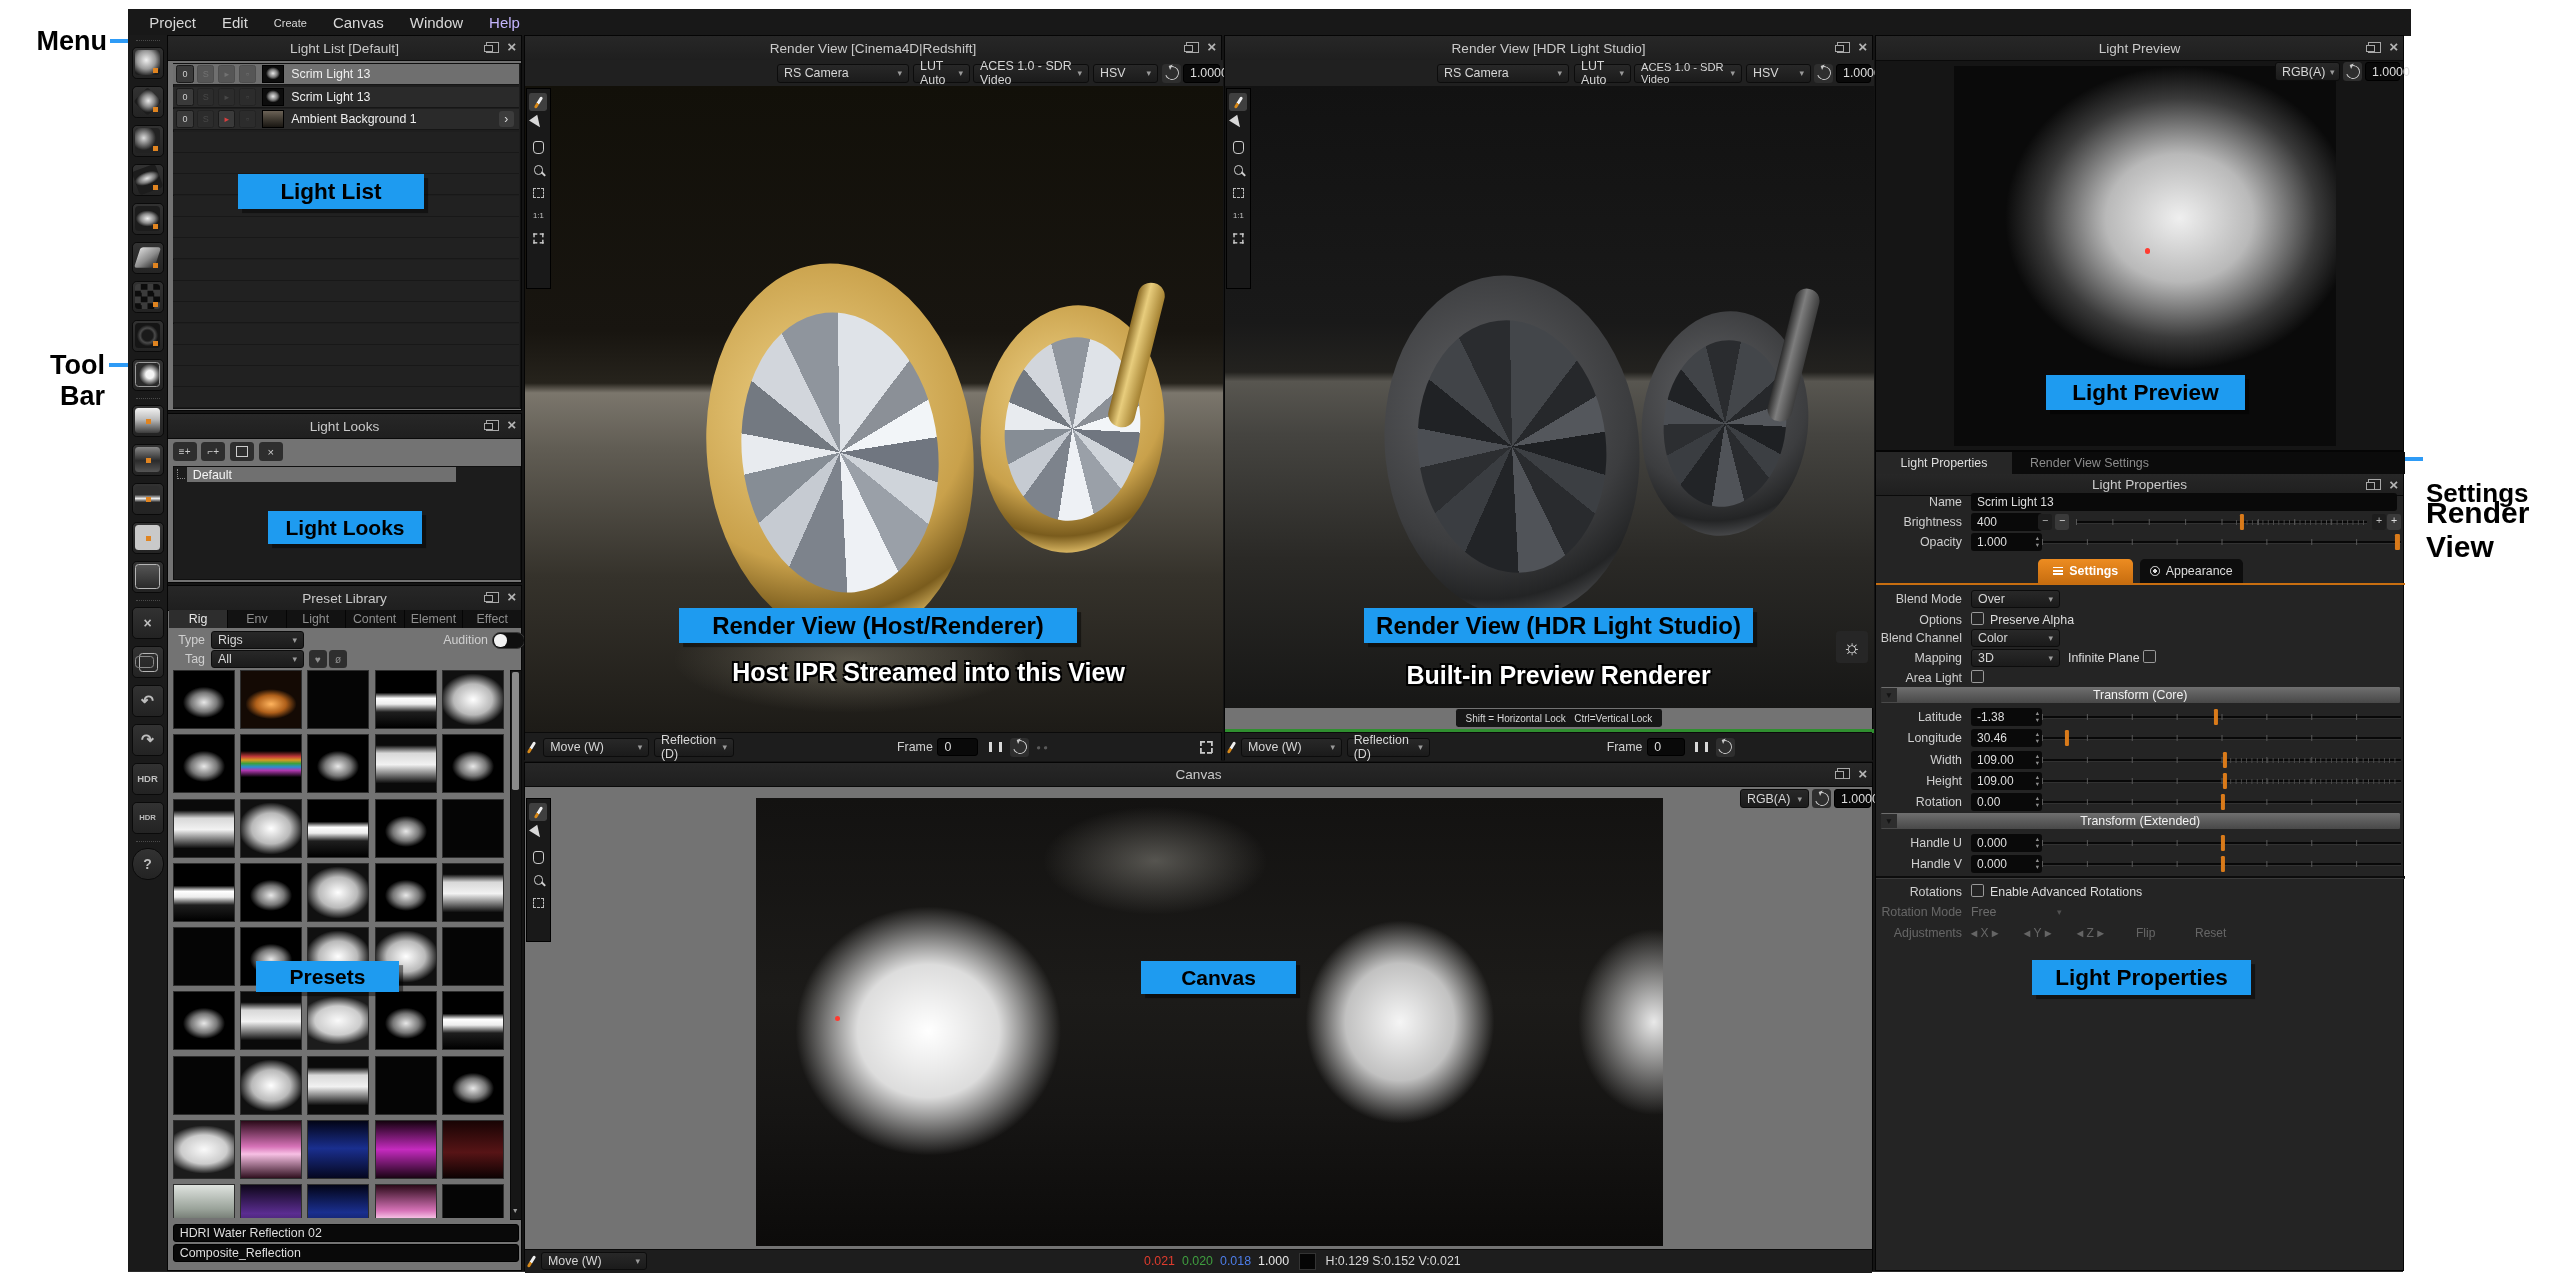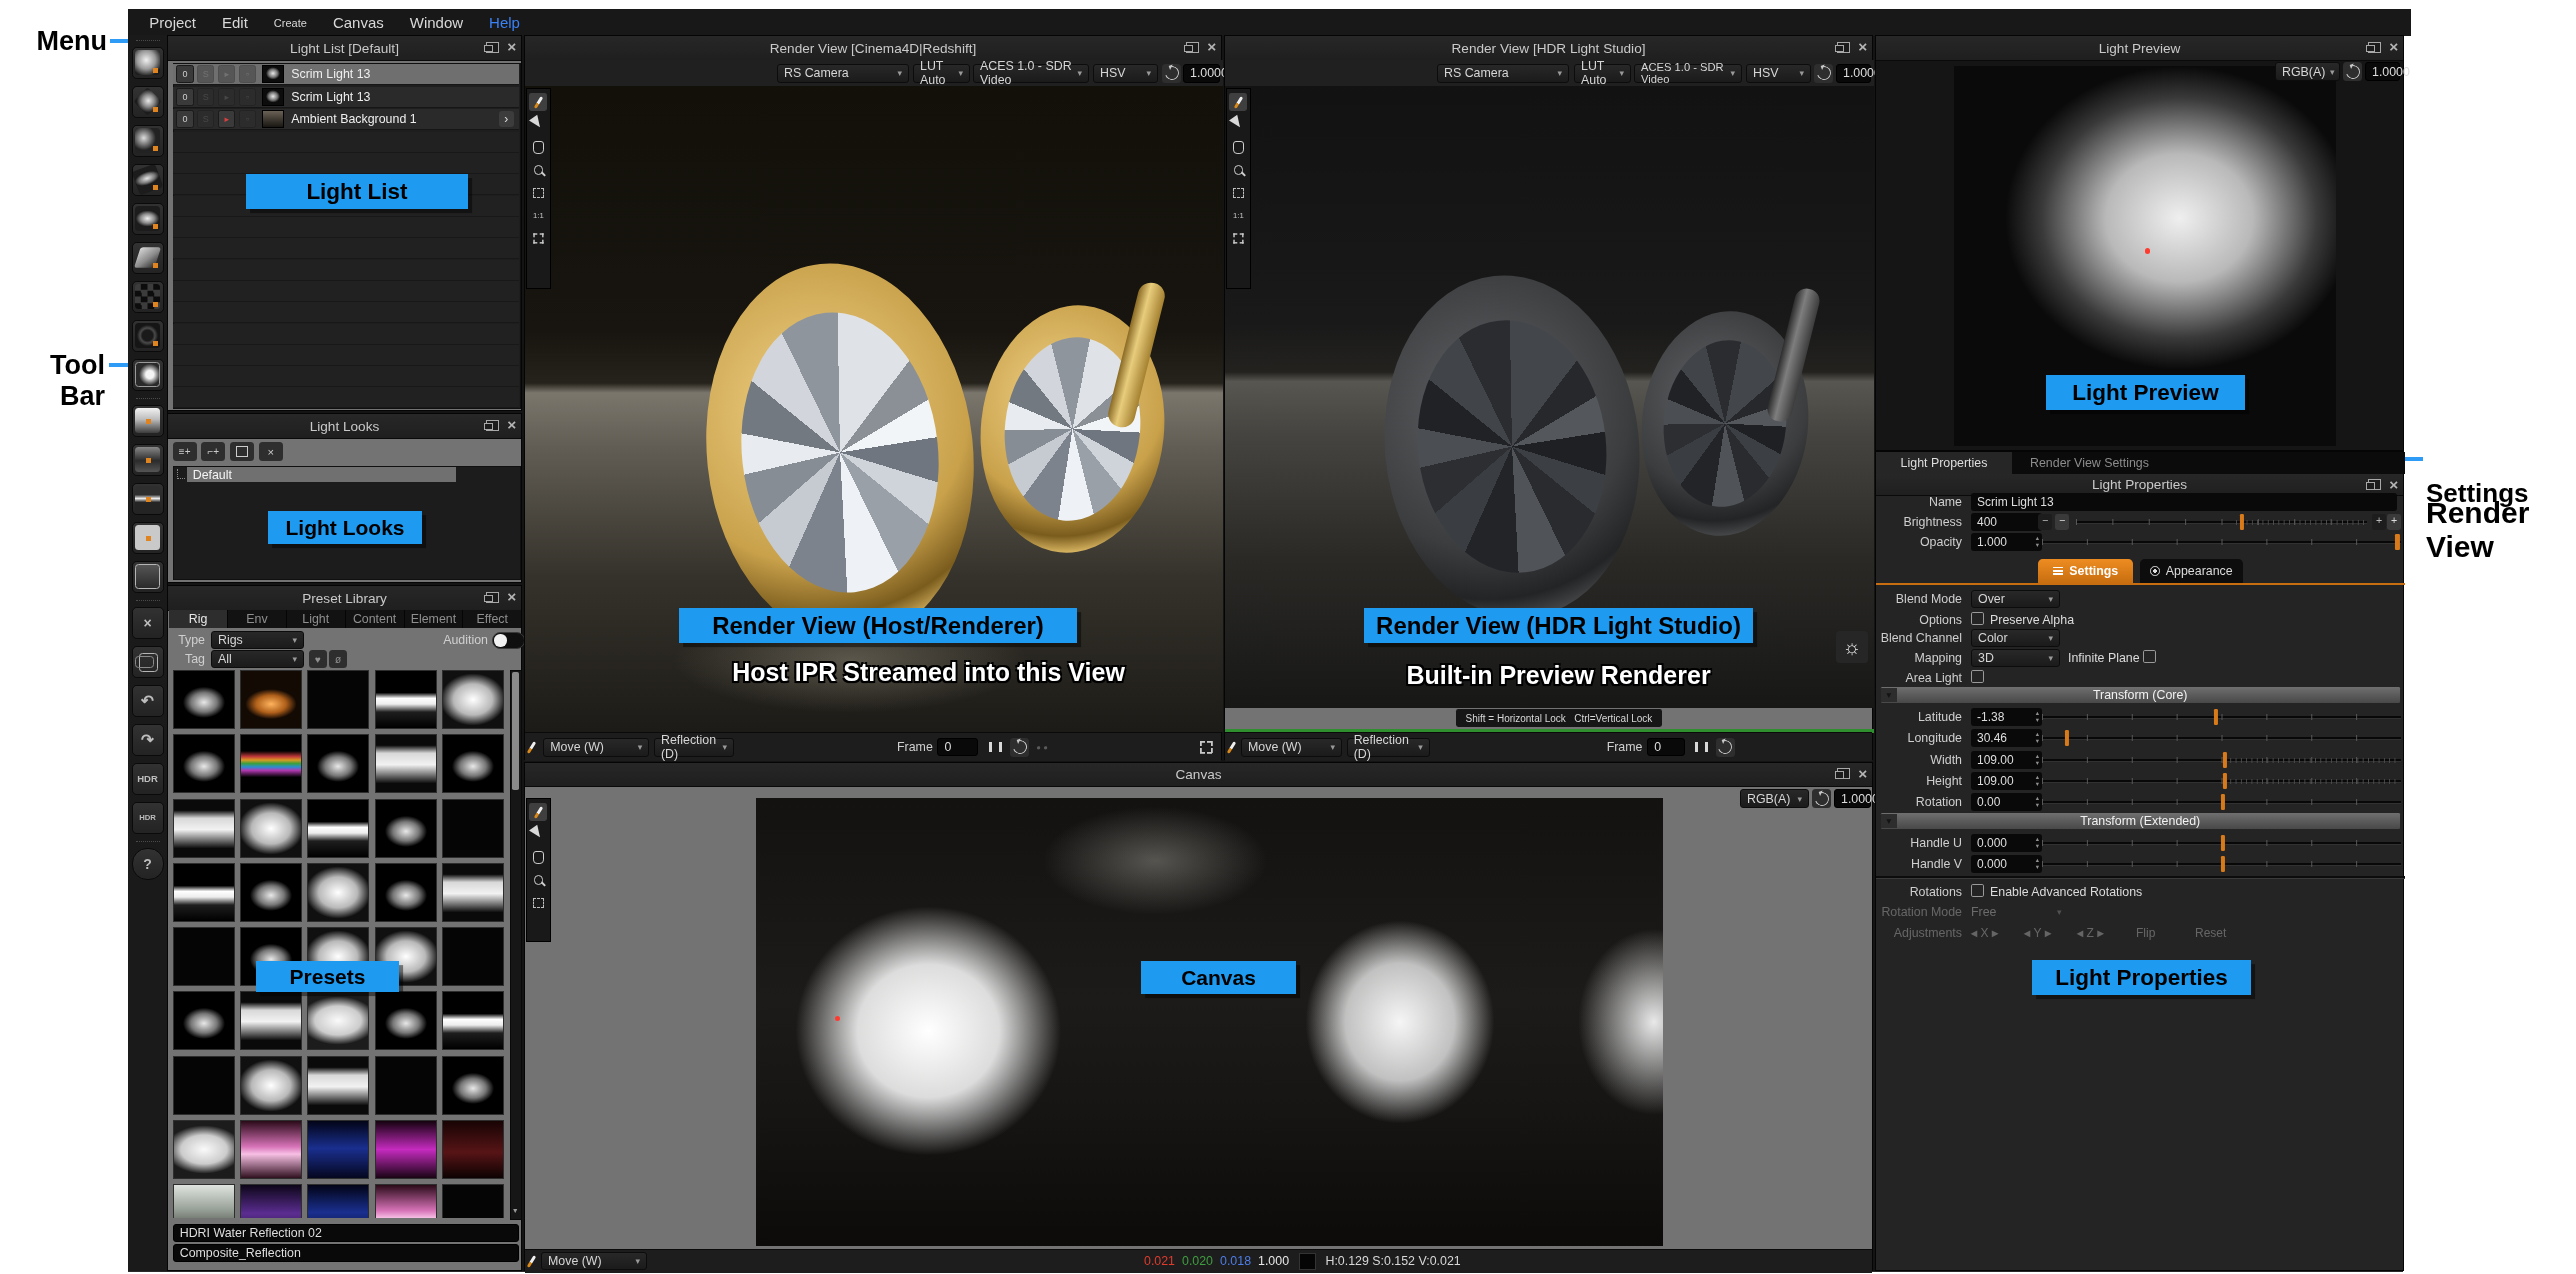--- a/index.html
+++ b/index.html
@@ -128,21 +128,21 @@
   <div class="annline" style="left:2161px;top:457px;width:262px;"></div>
 
   <div class="abs" style="left:128px;top:9px;width:2275px;height:1263px;background:#141414;border:0.6px solid #2a2a2a;box-sizing:border-box;"></div>
 
   <div class="abs" style="left:128px;top:9px;width:2275px;height:27px;background:#181818;display:flex;align-items:center;padding-left:8.3px;gap:0;">
     <span style="color:#d8d8d8;font-size:15px;padding:0 13px;">Project</span>
     <span style="color:#d8d8d8;font-size:15px;padding:0 13px;">Edit</span>
     <span style="color:#d8d8d8;font-size:11px;padding:0 13px;">Create</span>
     <span style="color:#d8d8d8;font-size:15px;padding:0 13px;">Canvas</span>
     <span style="color:#d8d8d8;font-size:15px;padding:0 13px;">Window</span>
-    <span style="color:#3b82f6;font-size:15px;padding:0 13px;">Help</span>
+    <span style="color:#c4b5fd;font-size:15px;padding:0 13px;">Help</span>
   </div>
 
   <div class="abs" style="left:128px;top:35px;width:39px;height:1236px;background:#1a1a1a;border-right:0.6px solid #050505;overflow:hidden;">
     <div class="tsep" style="margin-top:4.7px;"></div>
     <div class="tbi">
         <div class="g g-round"></div>
         <div class="odot"></div>
       </div>
     <div class="tbi">
         <div class="g g-diamond"></div>
@@ -260,21 +260,21 @@
         <div class="emptyrow" style="top: 202px;"></div>
         <div class="emptyrow" style="top: 224px;"></div>
         <div class="emptyrow" style="top: 245px;"></div>
         <div class="emptyrow" style="top: 266px;"></div>
         <div class="emptyrow" style="top: 288px;"></div>
         <div class="emptyrow" style="top: 309px;"></div>
         <div class="emptyrow" style="top: 330px;"></div>
         <div class="emptyrow" style="top: 351px;"></div>
       </div>
   </div>
-  <div class="bluebox" style="left:246px;top:174px;width:222px;height:35px;font-size:22.5px;">Light List</div>
+  <div class="bluebox" style="left:238px;top:174px;width:186px;height:35px;font-size:22.5px;">Light List</div>
 
   <div class="panel" style="left:167px;top:413px;width:355px;height:170px;">
     <div class="phead">
       <div class="ptitle">Light Looks</div>
       <div class="wicons">
         <span class="ic-float"></span>
         <span class="ic-close">×</span>
       </div>
     </div>
     <div class="abs" style="left:4.7px;top:28px;display:flex;gap:4.7px;">

